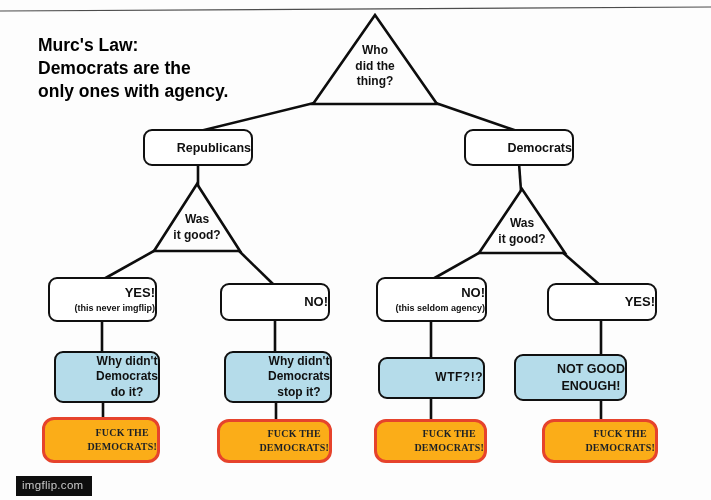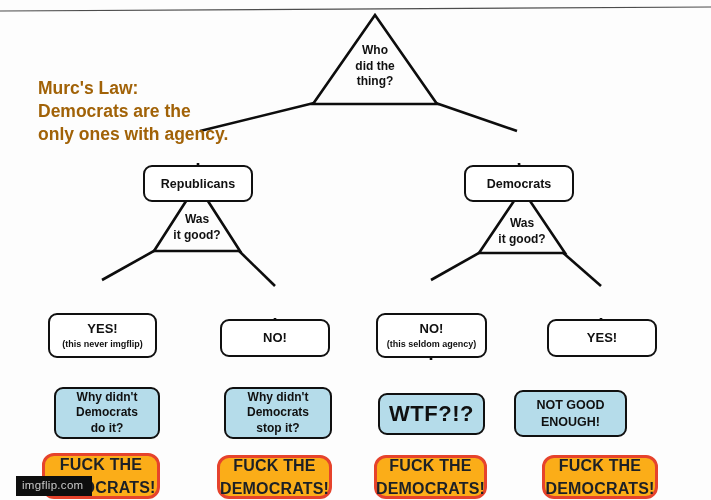--- a/index.html
+++ b/index.html
@@ -5,41 +5,41 @@
   * { margin:0; padding:0; box-sizing:border-box; }
   html,body { background:#ffffff; }
   body { font-family:"Liberation Sans", sans-serif; }
   .canvas {
     position:relative; width:711px; height:500px;
     background:#fdfdfd; overflow:hidden;
   }
   .flow-svg { position:absolute; left:0; top:0; z-index:0; }
   .node {
     position:absolute; z-index:2;
-    display:flex; flex-direction:column; align-items:center; justify-content:center;
-    text-align:center; font-weight:bold; color:#101010;margin-top:36px;
+    display:flex; flex-direction:column; align-items:flex-end; justify-content:center;
+    text-align:center; font-weight:bold; color:#101010;
   }
   .box-white { background:#ffffff; border:2.2px solid #101010; border-radius:9px; }
   .box-blue  { background:#b5dcea; border:2.2px solid #101010; border-radius:9px; }
   .box-orange{ background:#fbad18; border:3px solid #e6432c; border-radius:12px; color:#1c2026; }
   .pre { white-space:pre-line; }
   .branch-label { font-size:12.5px; }
   .answer { font-size:13px; line-height:1.15; }
   .note { font-size:9px; margin-top:2px; }
   .reaction { font-size:12px; line-height:1.3; }
-  .reaction-big { font-size:22px; letter-spacing:.5px; }
-  .conclusion { font-size:16px; line-height:1.45; letter-spacing:.2px; }
+  .reaction-big { font-size:12px; letter-spacing:.5px; }
+  .conclusion { font-size:10px; line-height:1.45; letter-spacing:.2px;font-family:Liberation Serif, serif; }
   .tri-label {
     position:absolute; z-index:2; text-align:center; font-weight:bold;
     white-space:pre-line; color:#101010;
   }
   .title {
     position:absolute; left:38px; top:34px; z-index:2;
     font-size:17.5px; font-weight:bold; line-height:1.3;
-    white-space:pre-line; color:#a16207;margin-top:43px;
+    white-space:pre-line; color:#000000;
   }
   .watermark {
     position:absolute; left:16px; top:476px; z-index:3;
     background:#0e0e0e; color:#c8c8c8;
     font-size:11.5px; letter-spacing:.3px;
     padding:3px 9px 5px 6px;
   }
 </style>
 </head>
 <body>

